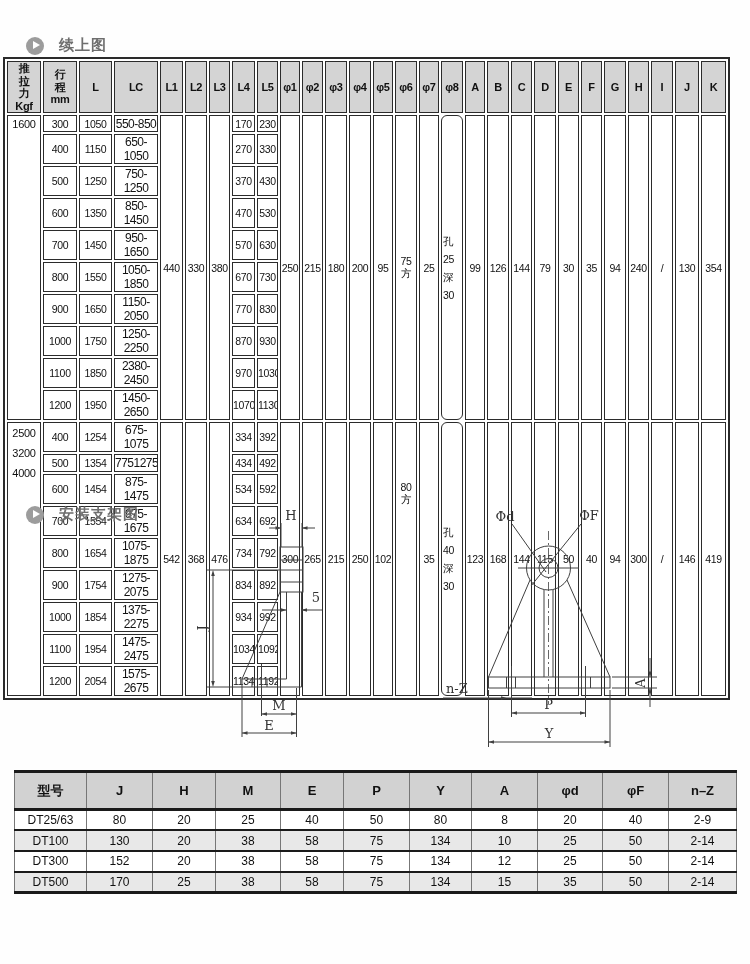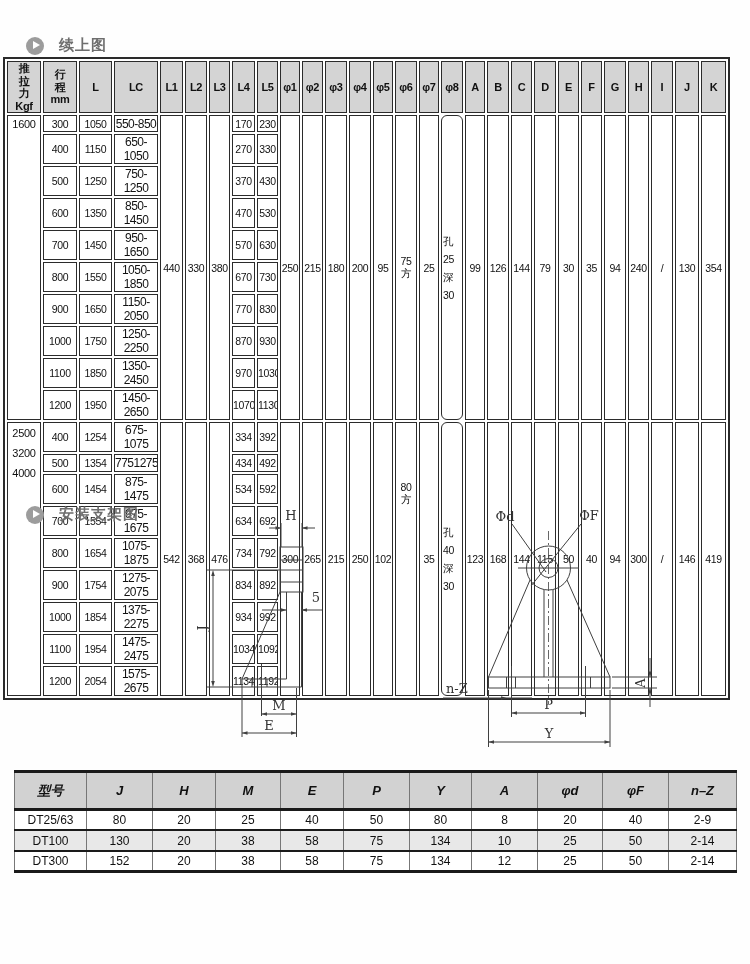--- a/index.html
+++ b/index.html
@@ -33,21 +33,21 @@
   .spec td.phi8{text-align:left;padding-left:1px;font-size:10.5px;line-height:18px;border-radius:6px;}
   .spec td.high{vertical-align:top;padding-top:58px;}
 
   
   table.model{position:absolute;top:770px;left:14px;width:722px;table-layout:fixed;
               border-collapse:collapse;background:#fff;
               border-top:3px solid #1a1a1a;border-bottom:3px solid #1a1a1a;
               border-left:1px solid #777;border-right:1px solid #777;}
   .model th,.model td{border-left:1px solid #777;border-right:1px solid #777;
                       text-align:center;padding:0;color:#111;}
-  .model thead tr{background:#d2d2d2;height:38px;border-bottom:3px solid #1a1a1a;font-style:italic;}
+  .model thead tr{background:#d2d2d2;height:38px;border-bottom:3px solid #1a1a1a;}
   .model th{font-size:13px;font-weight:bold;}
   .model tbody tr{height:20.7px;border-bottom:2px solid #1a1a1a;}
   .model tbody tr:nth-child(even){background:#e8e8e8;}
   .model td{font-size:12px;}
 
   
   #drawings{position:absolute;top:495px;left:0;}
   #drawings text{font-family:"DejaVu Serif",serif;font-size:13px;fill:#333;}
 </style>
 </head>
@@ -203,21 +203,21 @@
       <tr class="rb1">
         <td>1000</td>
         <td>1750</td>
         <td class="lc">1250-2250</td>
         <td>870</td>
         <td>930</td>
       </tr>
       <tr class="rb1">
         <td>1100</td>
         <td>1850</td>
-        <td class="lc">1350-2450</td>
+        <td class="lc">2380-2450</td>
         <td>970</td>
         <td>1030</td>
       </tr>
       <tr class="rb1">
         <td>1200</td>
         <td>1950</td>
         <td class="lc">1450-2650</td>
         <td>1070</td>
         <td>1130</td>
       </tr>
@@ -452,14 +452,27 @@
         <td>20</td>
         <td>38</td>
         <td>58</td>
         <td>75</td>
         <td>134</td>
         <td>12</td>
         <td>25</td>
         <td>50</td>
         <td>2-14</td>
       </tr>
+      <tr>
+        <td>DT500</td>
+        <td>170</td>
+        <td>25</td>
+        <td>38</td>
+        <td>58</td>
+        <td>75</td>
+        <td>134</td>
+        <td>15</td>
+        <td>35</td>
+        <td>50</td>
+        <td>2-14</td>
+      </tr>
     </tbody>
 </table>
 
 </body></html>

